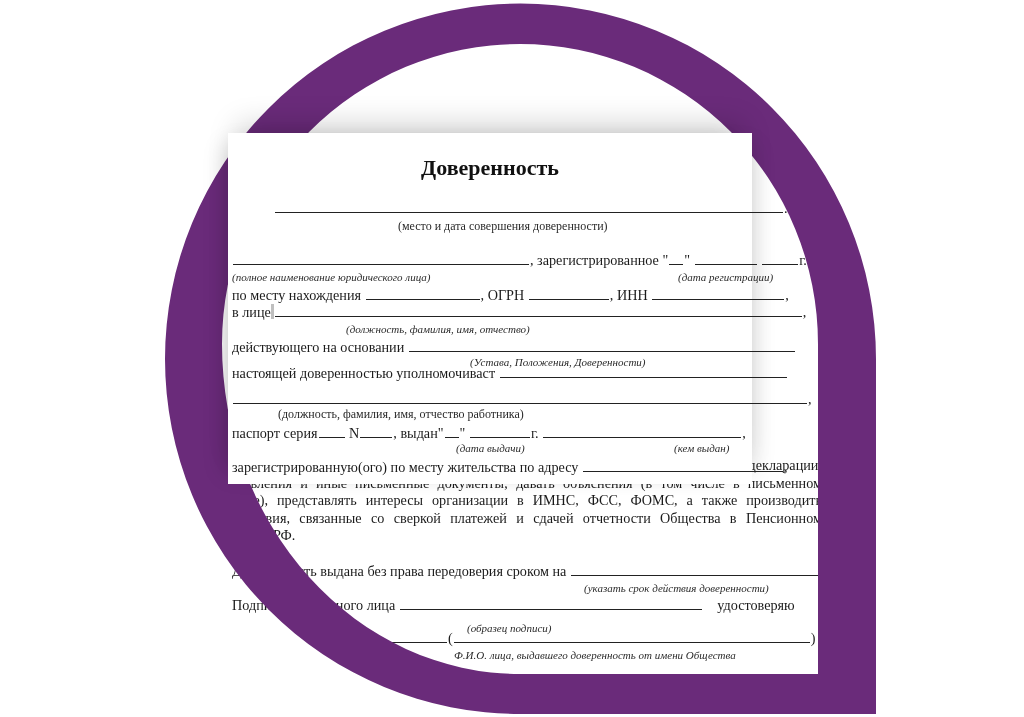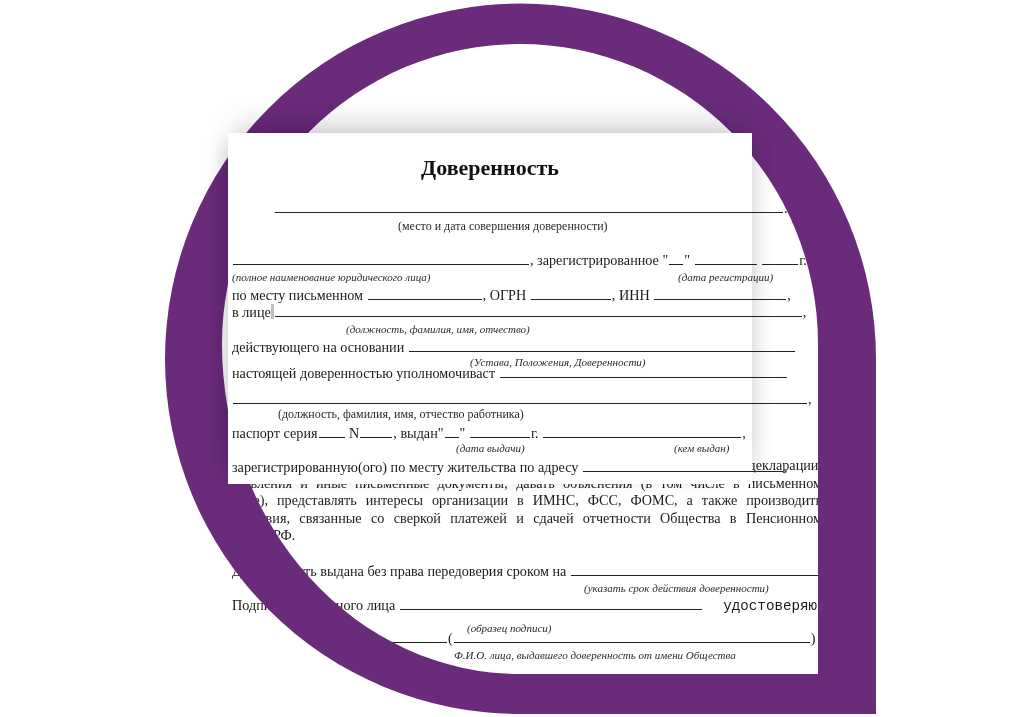--- a/index.html
+++ b/index.html
@@ -65,21 +65,21 @@
 
   <div class="line" style="top:108px; left:4px;">
     <span>Доверенность выдана без права передоверия сроком на</span>
     <span class="blank" style="width:248px;"></span><span>.</span>
   </div>
   <div class="hint" style="top:126px; left:356px;">(указать срок действия доверенности)</div>
 
   <div class="line" style="top:142px; left:4px;">
     <span>Подпись доверенного лица</span>
     <span class="blank" style="width:302px;"></span>
-    <span style="margin-left:17px;font-family:Liberation Mono, monospace;">удостоверяю</span>
+    <span style="margin-left:11px;">удостоверяю</span>
   </div>
   <div class="hint" style="top:166px; left:239px;">(образец подписи)</div>
 
   <div class="line" style="top:175px; left:90px;">
     <span class="blank" style="width:128px;"></span><span>(</span><span class="blank" style="width:356px;"></span><span>)</span>
   </div>
   <div class="hint" style="top:193px; left:140px;">(подпись)</div>
   <div class="hint" style="top:193px; left:226px;">Ф.И.О. лица, выдавшего доверенность от имени  Общества</div>
 </div>
 
@@ -107,21 +107,21 @@
 
   <div class="line" style="top:119px; left:4px;">
     <span class="blank" style="width:296px;"></span><span>, зарегистрированное "</span><span class="blank" style="width:14px;"></span><span>"</span>
     <span class="blank" style="width:62px;"></span>
     <span class="blank" style="width:36px;"></span><span>г.</span>
   </div>
   <div class="hint" style="top:137px; left:4px;">(полное наименование юридического лица)</div>
   <div class="hint" style="top:137px; left:450px;">(дата регистрации)</div>
 
   <div class="line" style="top:154px; left:4px;">
-    <span>по месту письменном</span>
+    <span>по месту нахождения</span>
     <span class="blank" style="width:114px;"></span><span>, ОГРН</span>
     <span class="blank" style="width:80px;"></span><span>, ИНН</span>
     <span class="blank" style="width:132px;"></span><span>,</span>
   </div>
 
   <div class="line" style="top:171px; left:4px;">
     <span>в лице</span><span class="cursor"></span><span class="blank" style="width:527px;"></span><span>,</span>
   </div>
   <div class="hint" style="top:189px; left:118px;">(должность, фамилия, имя, отчество)</div>
 

